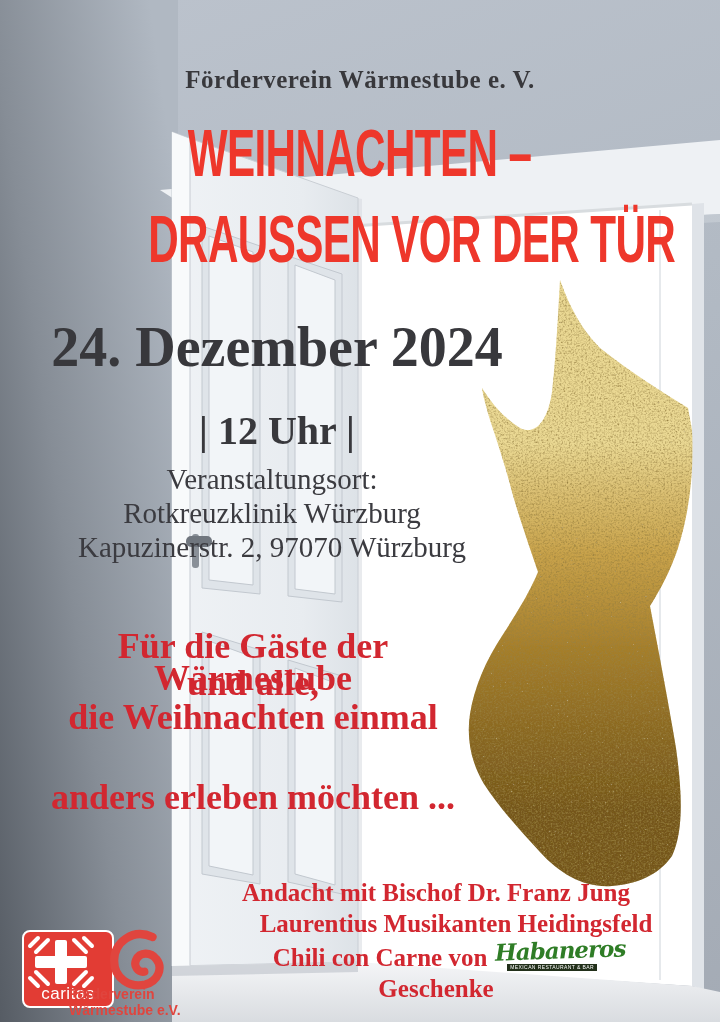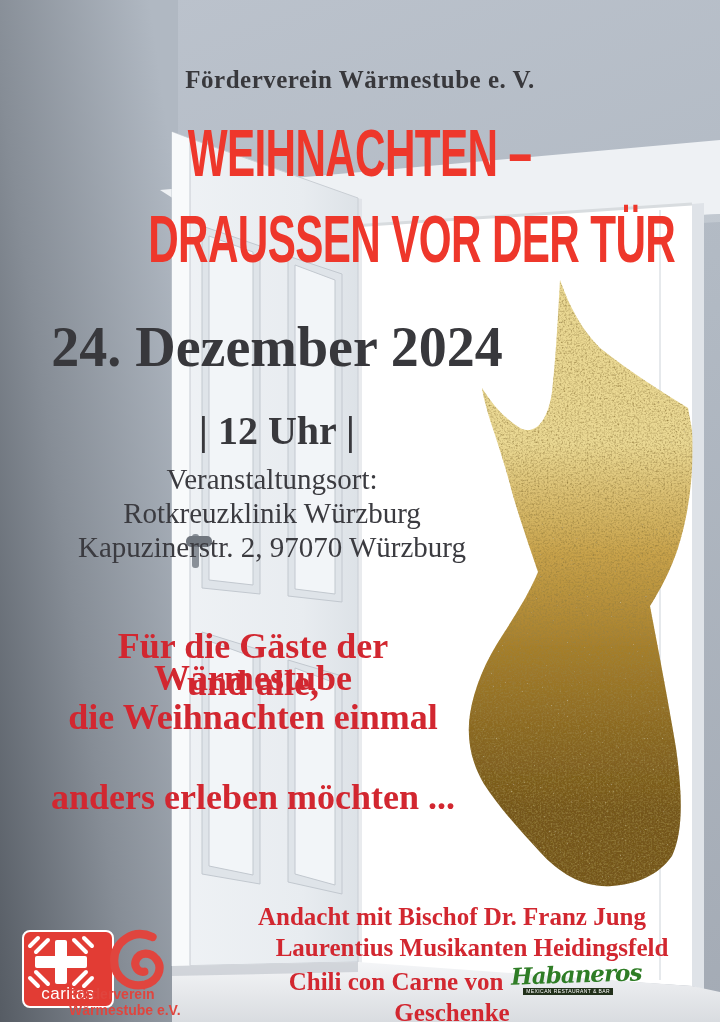--- a/index.html
+++ b/index.html
@@ -10,21 +10,21 @@
   .org{left:0;top:66px;width:720px;font-size:25px;font-weight:bold;color:var(--dark_text,#38383c);letter-spacing:.5px;}
   .hl{left:0;width:720px;color:var(--headline_red,#ee372b);font-family:"Liberation Sans",sans-serif;font-weight:700;white-space:nowrap;}
   .hl .cond{display:inline-block;font-size:66px;line-height:66px;transform:scaleX(.64);transform-origin:50% 50%;letter-spacing:-1px;}
   .hl1{top:120px;} .hl2{top:206px;}
   .date1{left:37px;top:318px;width:480px;font-size:56px;line-height:58px;font-weight:bold;color:var(--dark_text,#38383c);}
   .date2{left:37px;top:374px;width:480px;font-size:40px;line-height:56px;font-weight:bold;color:var(--dark_text,#38383c);margin-top:29px;}
   .venue{left:32px;width:480px;font-size:29px;line-height:32px;color:#3b3b40;}
   .v1{top:463px;} .v2{top:497px;} .v3{top:531px;}
   .inv{left:33px;width:440px;font-size:36px;line-height:32px;font-weight:bold;color:var(--text_red,#d22730);}
   .i1{top:630px;} .i2{top:667px;} .i3{top:701px;} .i4{top:735px;margin-top:46px;}
-  .prog{left:192px;width:520px;font-size:25px;line-height:30px;font-weight:bold;color:var(--text_red,#d22730);margin-top:24px;}
+  .prog{left:176px;width:520px;font-size:25px;line-height:30px;font-weight:bold;color:var(--text_red,#d22730);}
   .p1{top:878px;} .p2{top:909px;padding-left:20px;} .p3{top:940px;} .p4{top:974px;}
   .habaneros{display:inline-block;position:relative;width:104px;height:36px;vertical-align:-10px;margin-left:8px;}
   .habaneros .hname{position:absolute;left:0;top:-2px;width:104px;font-family:"DejaVu Serif",serif;font-style:italic;
         font-weight:bold;font-size:23px;line-height:26px;color:var(--habaneros_green,#2f7d26);transform:rotate(-2deg);
         letter-spacing:-1px;text-align:center;}
   .habaneros .htag{position:absolute;left:12px;top:24px;background:#22301a;color:#fff;
         font-family:"Liberation Sans",sans-serif;font-style:normal;font-weight:normal;
         font-size:5px;line-height:7px;letter-spacing:.4px;padding:0 3px;white-space:nowrap;}
   .caritas{position:absolute;left:22px;top:930px;width:92px;height:78px;background:var(--caritas_red,#e23c34);
         border:2px solid #fff;border-radius:8px;box-sizing:border-box;}

